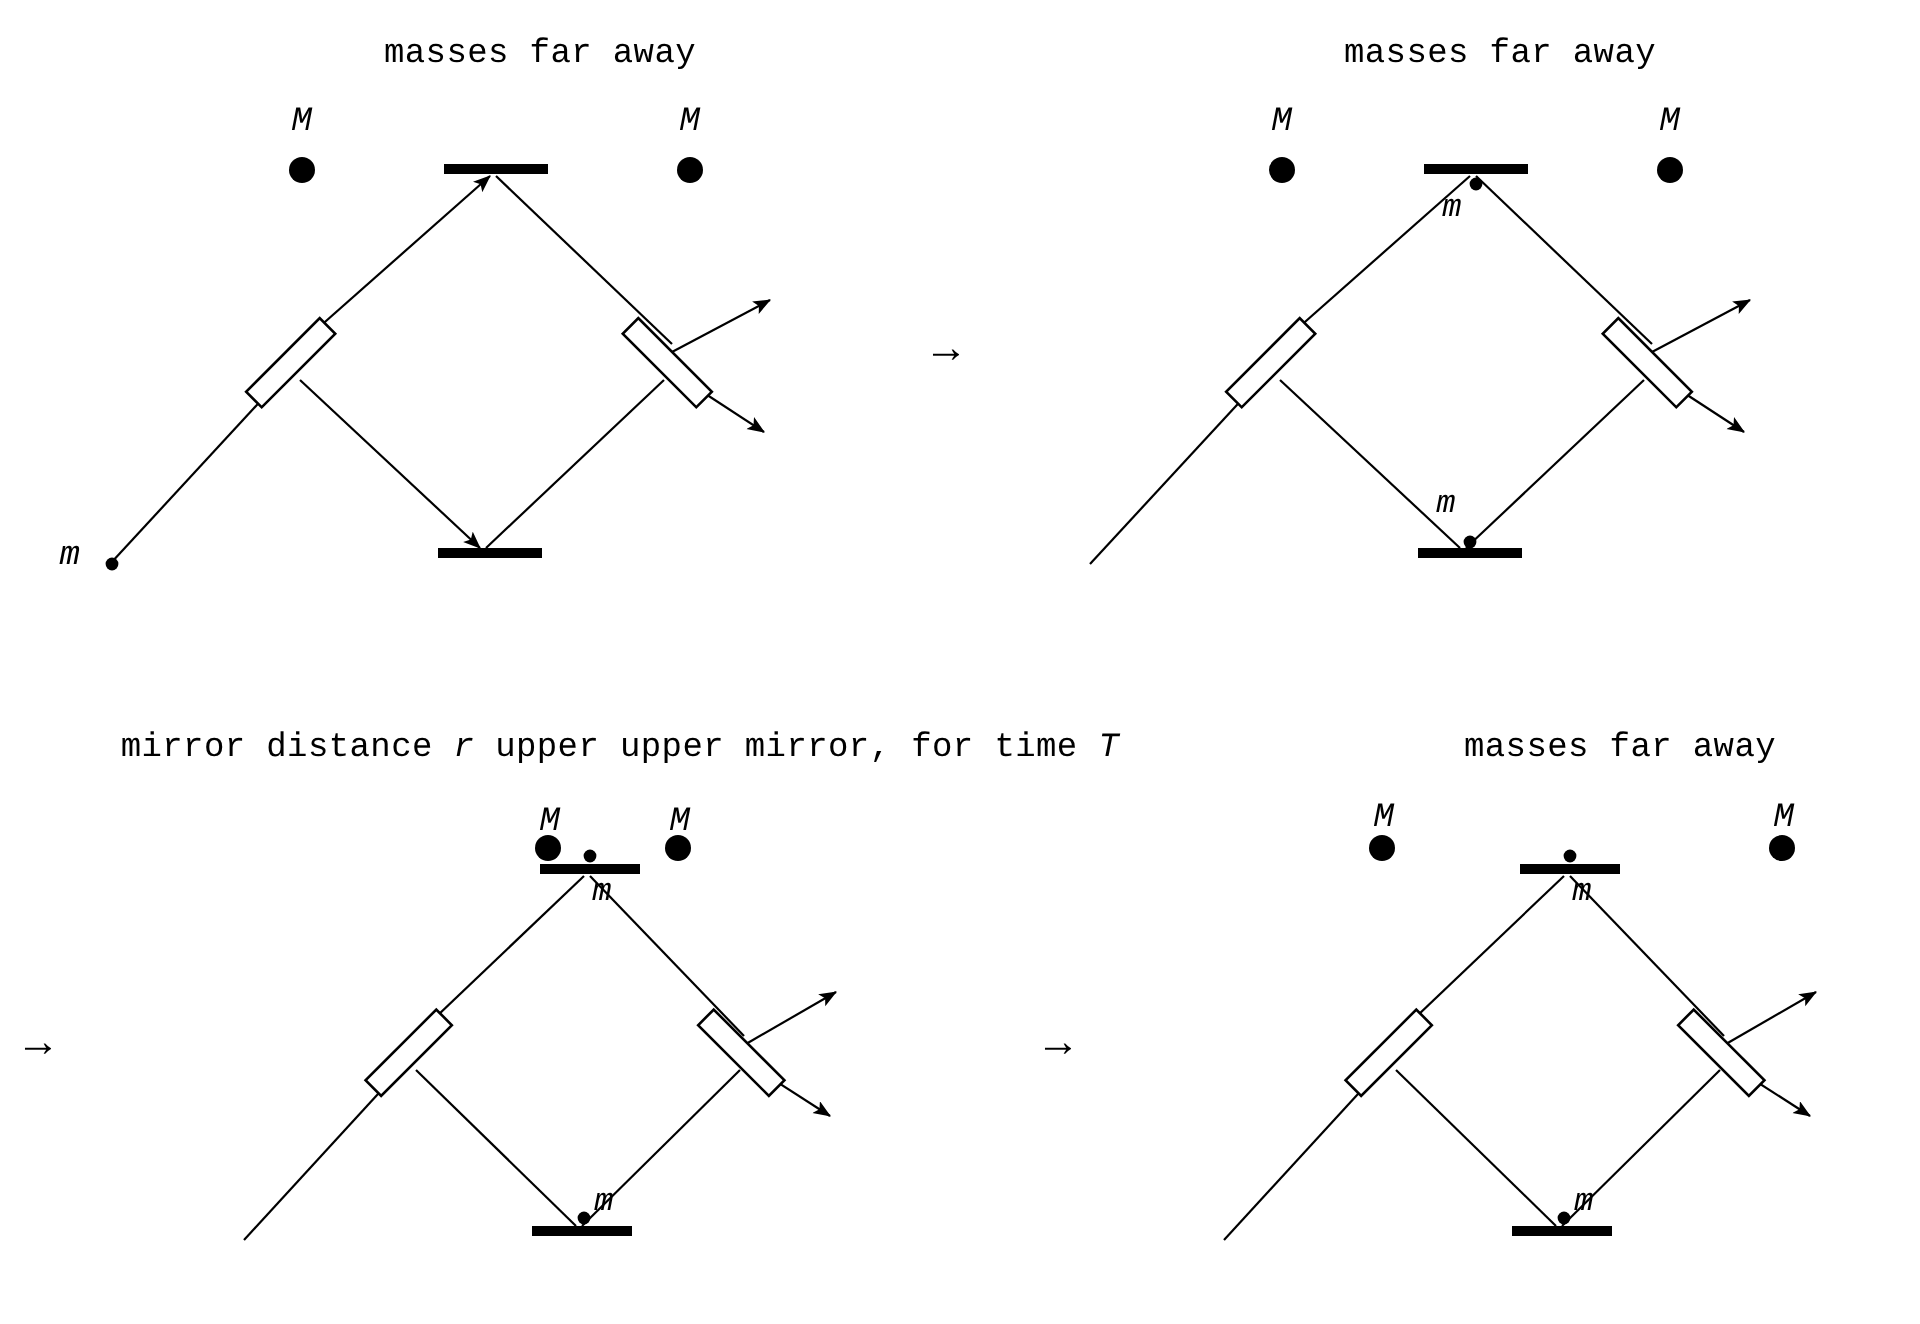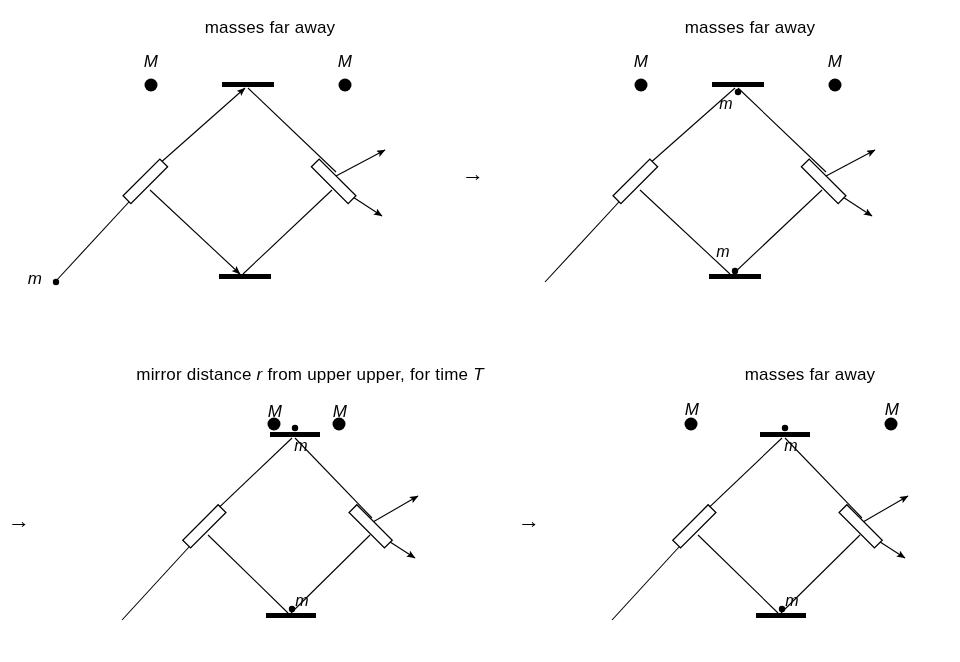--- a/index.html
+++ b/index.html
@@ -19,21 +19,21 @@
     position: absolute;
     left: 0; top: 0;
     width: 960px;
     height: 662px;
   }
   .panel {
     position: absolute;
   }
   .caption {
     position: absolute;
-    font-family: Liberation Sans, sans-serif;
+    font-family: Liberation Mono, monospace;
     font-size: 17px;
     color: #000000;
     white-space: nowrap;
     text-align: center;
     letter-spacing: 0.2px;
   }
   .caption .it {
     font-style: italic;
   }
   .arrow-step {
@@ -159,21 +159,21 @@
   </div>
   <div class="caption" style="left:710px; top:243px; width:26px; font-style:italic; font-size:16px;">
     <span>m</span>
   </div>
 
   <div class="arrow-step" style="left:8px; top:510px;">
     <span>→</span>
   </div>
 
   <div class="caption" style="left:60px; top:365px; width:500px;">
-    <span>mirror distance </span><span class="it">r</span><span> from upper upper, for time </span><span class="it">T</span>
+    <span>mirror distance </span><span class="it">r</span><span> upper upper mirror, for time </span><span class="it">T</span>
   </div>
 
   <div class="panel" style="left:60px; top:398px;">
     <svg width="440" height="250" viewBox="0 0 440 250">
       <defs>
         <marker id="ah3" markerWidth="9" markerHeight="9" refX="7.5" refY="3.2" orient="auto" markerUnits="strokeWidth">
           <path d="M0,0 L8,3.2 L0,6.4 L1.8,3.2 z" fill="#000"></path>
         </marker>
       </defs>
 

